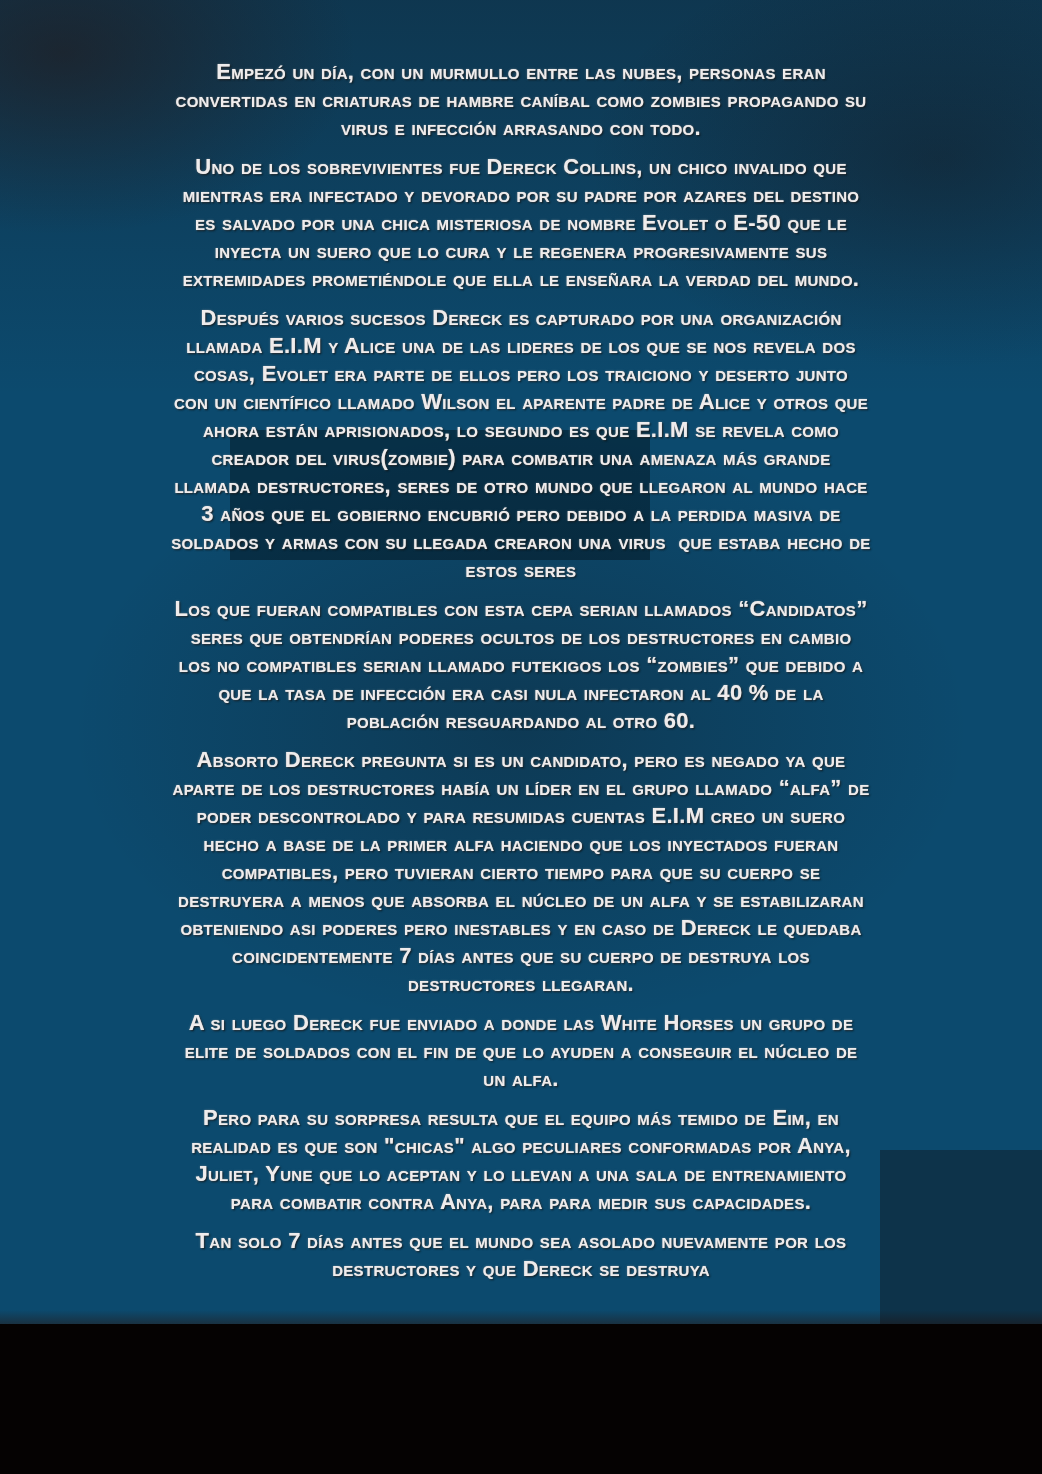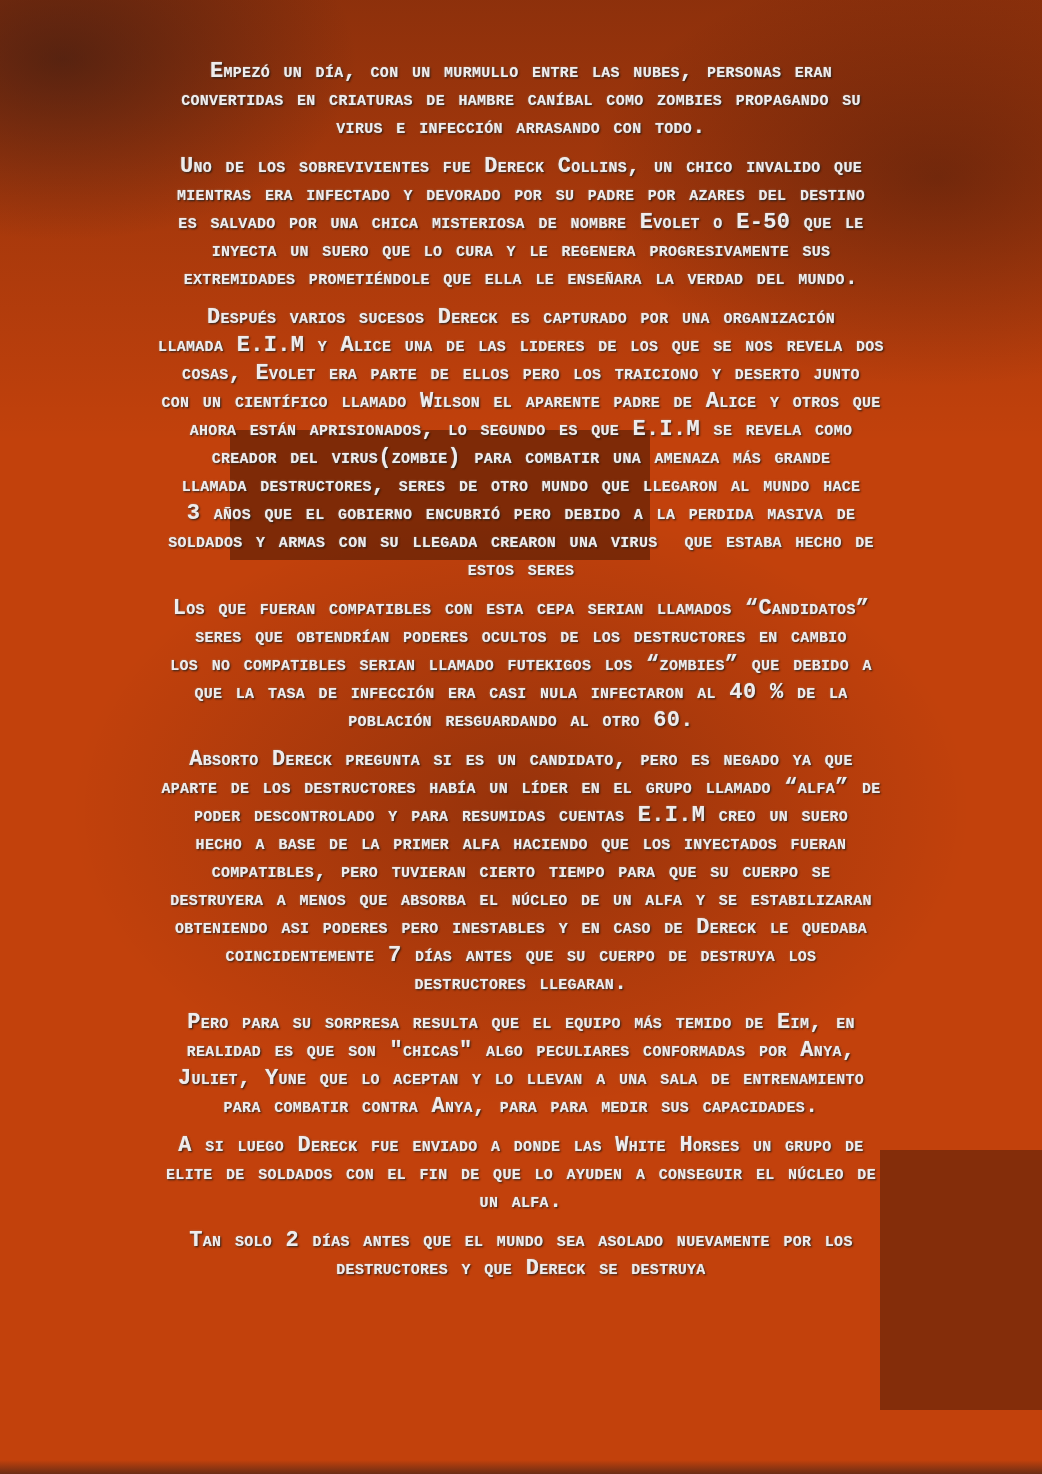--- a/index.html
+++ b/index.html
@@ -3,24 +3,24 @@
 <meta charset="utf-8">
 <style>
   html, body {
     margin: 0;
     padding: 0;
     background: #050202;
   }
   .page {
     position: relative;
     width: 1042px;
-    height: 1474px;
-    background: #c2410c;
+    height: 1324px;
+    background: #0c4a6e;
     overflow: hidden;
-    font-family: Liberation Mono, monospace;
+    font-family: Liberation Sans, sans-serif;
   }
   
   .texture {
     position: absolute;
     inset: 0;
     pointer-events: none;
     background:
       radial-gradient(420px 260px at 6% 4%, rgba(38, 22, 20, 0.55), rgba(0,0,0,0) 70%),
       radial-gradient(500px 300px at 90% 12%, rgba(24, 12, 12, 0.35), rgba(0,0,0,0) 70%),
       radial-gradient(600px 400px at 50% 55%, rgba(18, 8, 8, 0.25), rgba(0,0,0,0) 75%),
@@ -98,23 +98,23 @@
 población resguardando al otro 60.</p>
     <p>Absorto Dereck pregunta si es un candidato, pero es negado ya que
 aparte de los destructores había un líder en el grupo llamado “alfa” de
 poder descontrolado y para resumidas cuentas E.I.M creo un suero
 hecho a base de la primer alfa haciendo que los inyectados fueran
 compatibles, pero tuvieran cierto tiempo para que su cuerpo se
 destruyera a menos que absorba el núcleo de un alfa y se estabilizaran
 obteniendo asi poderes pero inestables y en caso de Dereck le quedaba
 coincidentemente 7 días antes que su cuerpo de destruya los
 destructores llegaran.</p>
+    <p>A si luego Dereck fue enviado a donde las White Horses un grupo de
+elite de soldados con el fin de que lo ayuden a conseguir el núcleo de
+un alfa.</p>
     <p>Pero para su sorpresa resulta que el equipo más temido de Eim, en
 realidad es que son "chicas" algo peculiares conformadas por Anya,
 Juliet, Yune que lo aceptan y lo llevan a una sala de entrenamiento
 para combatir contra Anya, para para medir sus capacidades.</p>
-    <p>A si luego Dereck fue enviado a donde las White Horses un grupo de
-elite de soldados con el fin de que lo ayuden a conseguir el núcleo de
-un alfa.</p>
-    <p>Tan solo 2 días antes que el mundo sea asolado nuevamente por los
+    <p>Tan solo 7 días antes que el mundo sea asolado nuevamente por los
 destructores y que Dereck se destruya</p>
   </section>
 </main>
 
 </body></html>

